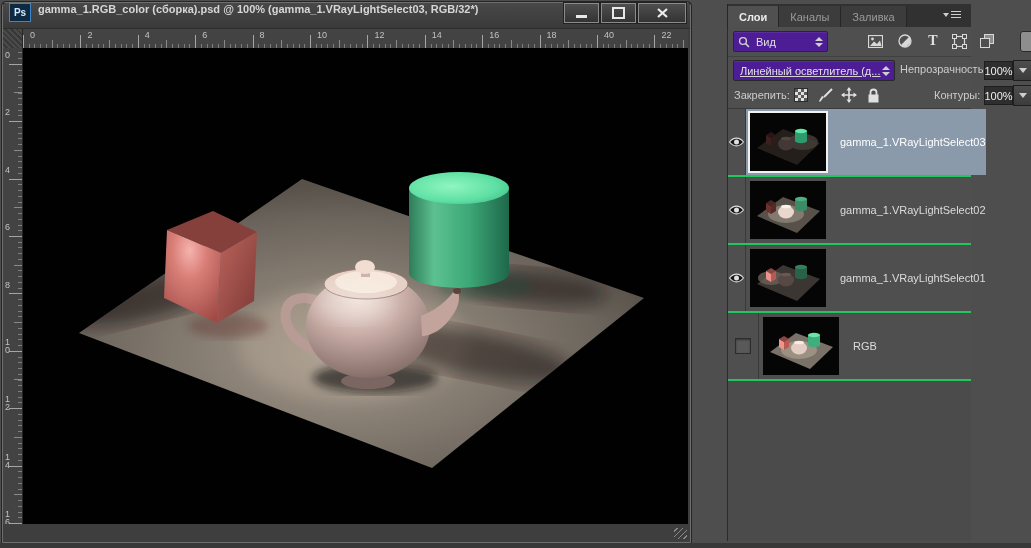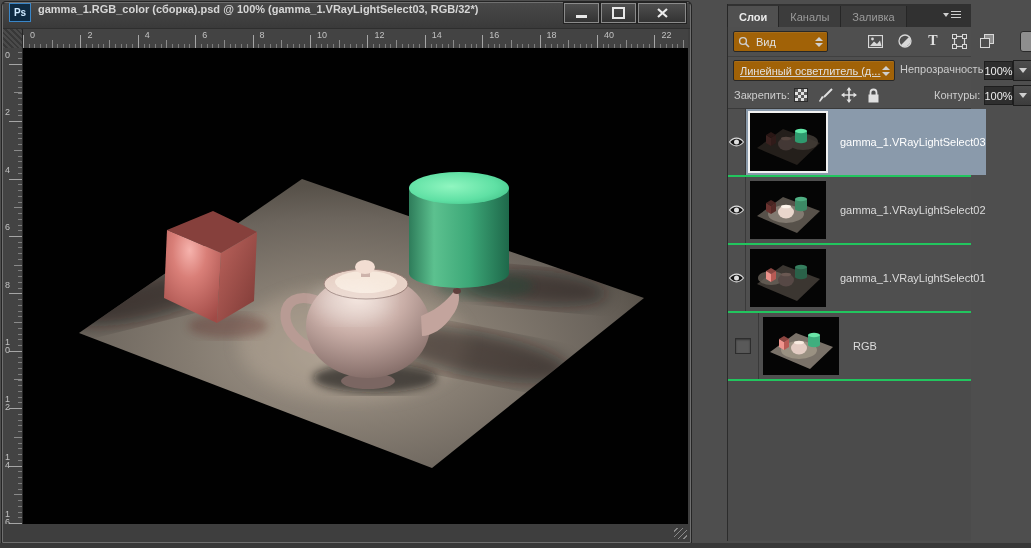--- a/index.html
+++ b/index.html
@@ -67,21 +67,21 @@
        border-right:1px solid #262626;}
   .tab.active{background:#505050;color:#ececec;font-weight:bold;}
   .panel-menu{position:absolute;right:10px;top:6px;width:18px;height:11px;}
   .panel-menu .tri{position:absolute;left:0;top:3px;width:0;height:0;border-top:4px solid #cfcfcf;
        border-left:3px solid transparent;border-right:3px solid transparent;}
   .panel-menu .lines{position:absolute;left:8px;top:1px;width:10px;height:9px;
        background:repeating-linear-gradient(#cfcfcf 0 1px,transparent 1px 3px);}
   .panel-body{position:absolute;left:0;top:23px;right:0;bottom:0;background:#4b4b4b;border-left:1px solid #2b2b2b;}
 
   .filter-row{position:relative;height:29px;background:#4f4f4f;}
-  .combo{position:absolute;display:flex;align-items:center;background:#a16207;border:1px solid #282828;
+  .combo{position:absolute;display:flex;align-items:center;background:#4c1d95;border:1px solid #282828;
          border-radius:2px;box-shadow:inset 0 1px 0 rgba(255,255,255,.08);}
   .combo-kind{left:5px;top:4px;width:93px;height:19px;}
   .spinner{margin-left:auto;margin-right:4px;display:flex;flex-direction:column;gap:2px;}
   .spinner i{display:block;width:0;height:0;border-left:4px solid transparent;border-right:4px solid transparent;}
   .spinner .up{border-bottom:4px solid #cfcfcf;}
   .spinner .dn{border-top:4px solid #cfcfcf;}
   .ficon{position:absolute;top:6px;width:18px;height:16px;display:flex;align-items:center;justify-content:center;}
   .toggle-stub{position:absolute;left:292px;top:4px;width:16px;height:19px;background:#8e8e8e;
                border:1px solid #2a2a2a;border-radius:3px;}
 

